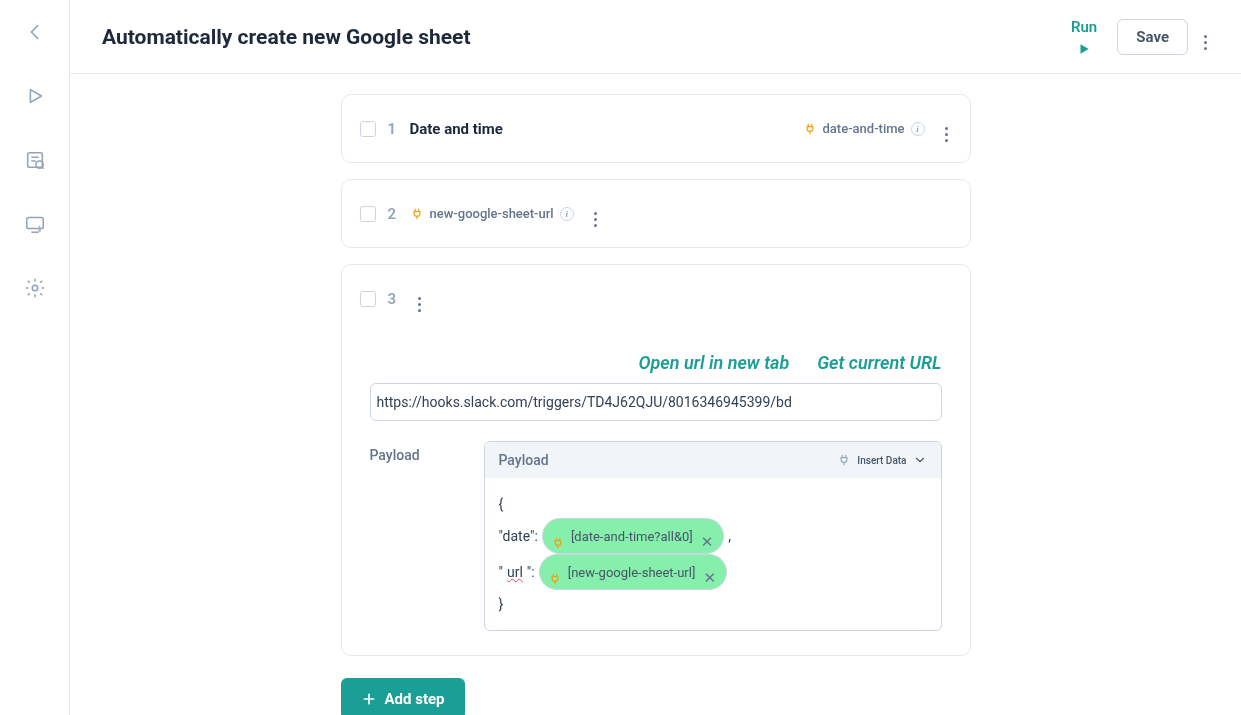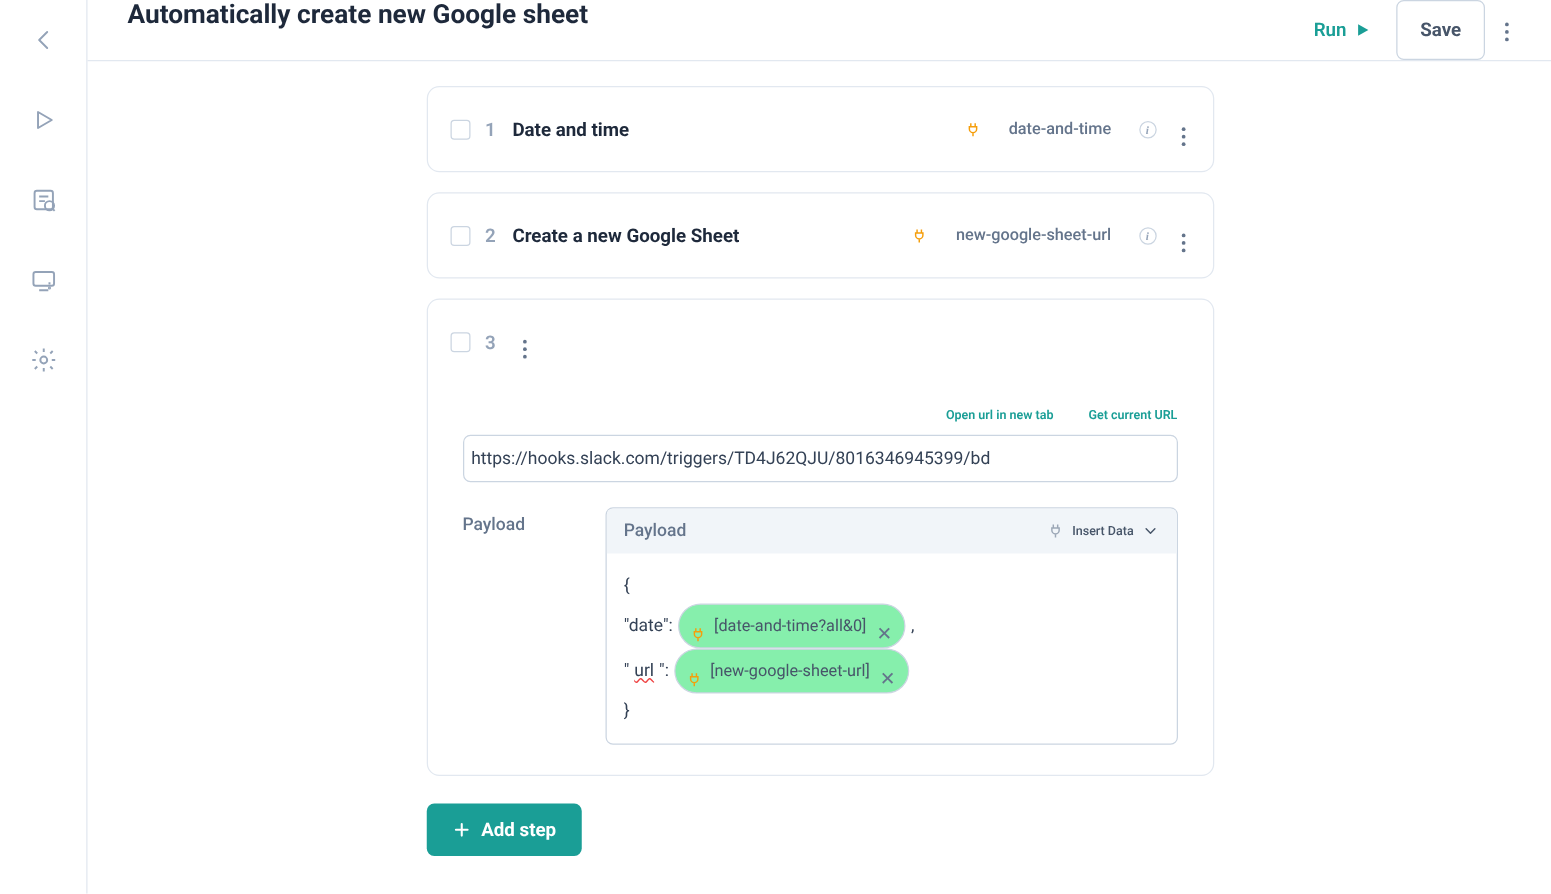--- a/index.html
+++ b/index.html
@@ -21,50 +21,50 @@
 
   
   .sidebar { width: 70px; min-width: 70px; border-right: 1px solid var(--gray-200); display: flex; flex-direction: column; align-items: center; padding-top: 18px; gap: 36px; }
   .sidebar .icon-btn { width: 28px; height: 28px; display:flex; align-items:center; justify-content:center; color: var(--gray-400); cursor: pointer; }
   .sidebar .icon-btn svg { width: 22px; height: 22px; stroke: currentColor; fill: none; stroke-width: 1.7; }
 
   
   .main { flex: 1; display: flex; flex-direction: column; }
 
   
-  .header { height: 49px; border-bottom: 1px solid var(--gray-200); display:flex; padding: 0 28px 0 32px; }
+  .header { height: 74px; border-bottom: 1px solid var(--gray-200); display:flex; align-items:center; padding: 0 28px 0 32px; }
   .header h1 { font-size: 21px; font-weight: 700; color: var(--gray-800); }
   .header .spacer { flex: 1; }
-  .run-btn { color: var(--teal); font-weight: 600; font-size: 15px; display:flex; align-items:center; gap:6px; cursor:pointer; padding: 8px 12px; border:none; background:none; }
+  .run-btn { color: var(--teal); font-weight: 600; font-size: 15px; display:flex; align-items:center; gap:6px; cursor:pointer; padding: 8px 12px; border:none; background:none;flex-direction:column; }
   .save-btn { background:#fff; border:1px solid var(--gray-300); color: var(--gray-600); font-weight:700; font-size:15px; padding: 8px 18px; border-radius:6px; cursor:pointer; margin-left: 8px; }
   .header .more { margin-left: 10px; color: var(--gray-500); cursor:pointer; padding:6px; }
 
   
   .content { flex:1; overflow-y:auto; padding: 20px 0 40px; }
   .steps { width: 630px; margin: 0 auto; display:flex; flex-direction:column; gap: 16px; }
 
   
   .step-card { border: 1px solid var(--gray-200); border-radius: 10px; background:#fff; }
   .step-header { display:flex; align-items:center; padding: 16px 18px; gap: 12px; }
   .step-checkbox { width:16px; height:16px; border:1.5px solid var(--gray-300); border-radius:3px; cursor:pointer; }
   .step-num { color: var(--gray-400); font-weight:600; font-size:15px; min-width:10px; }
   .step-title { color: var(--gray-800); font-weight:700; font-size:15px; flex:1; }
-  .step-tag { display:flex; align-items:center; gap:22px; color: var(--gray-500); font-size:13px; font-weight:500; }
+  .step-tag { display:flex; align-items:center; gap:6px; color: var(--gray-500); font-size:13px; font-weight:500; }
   .plug-icon { width:14px; height:14px; display:inline-flex; align-items:center; justify-content:center; }
   .plug-icon svg { width:14px; height:14px; fill:none; stroke: var(--orange); stroke-width:2; }
   .info-icon { width:14px; height:14px; border:1.2px solid var(--gray-300); border-radius:50%; display:inline-flex; align-items:center; justify-content:center; font-size:9px; color:var(--gray-400); font-weight:600; font-family: Georgia, serif; font-style: italic; }
   .step-more { color: var(--gray-500); cursor:pointer; padding:4px; margin-left:4px; }
 
   
   .step-body { padding: 0 28px 24px 28px; }
   .field-row { display:flex; gap: 24px; margin-top: 20px; }
   .field-label { width: 90px; min-width:90px; color: var(--gray-500); font-size:14px; font-weight:500; padding-top: 6px; }
   .field-content { flex:1; }
   .link-row { display:flex; justify-content:flex-end; gap: 28px; margin-bottom: 10px; }
-  .link-row a { color: var(--teal); font-weight:600; font-size:10px; text-decoration:none; cursor:pointer; }
+  .link-row a { color: var(--teal); font-weight:600; font-size:18px; text-decoration:none; cursor:pointer;font-style:italic; }
   .text-input { width:100%; border:1px solid var(--gray-300); border-radius:6px; padding: 10px 6px; font-size:14px; color: var(--gray-700); background:#fff; }
   .hint { font-size:14px; font-weight:700; color: var(--gray-800); margin-bottom: 10px; }
 
   
   .payload-box { border:1px solid var(--gray-300); border-radius:6px; overflow:hidden; }
   .payload-head { background: #f1f5f9; padding: 10px 14px; display:flex; align-items:center; justify-content:space-between; }
   .payload-head-label { color: var(--gray-500); font-size:14px; font-weight:500; }
   .insert-data { display:flex; align-items:center; gap:6px; color: var(--gray-600); font-size:10px; font-weight:500; cursor:pointer; }
   .payload-body { padding: 12px 14px; font-family: inherit; font-size:14px; color: var(--gray-700); line-height: 2.0; }
   .token-line { display:flex; align-items:center; flex-wrap:wrap; gap:4px; }
@@ -163,21 +163,20 @@
                 <i></i>
                 <i></i>
               </span></div>
         </div>
       </div>
 
       <div class="step-card">
         <div class="step-header">
           <div class="step-checkbox"></div>
           <span class="step-num">2</span>
-          <span class="step-title">Create a new Google Sheet</span>
           <span class="step-tag">
             <span class="plug-icon">
               <svg viewBox="0 0 24 24">
                   <path d="M9 3v5M15 3v5M7 8h10v3a5 5 0 01-10 0V8zM12 16v5"></path>
                 </svg>
             </span>
             <span>new-google-sheet-url</span>
             <span class="info-icon">i</span>
           </span>
           <div class="step-more"><span class="dots-v">

